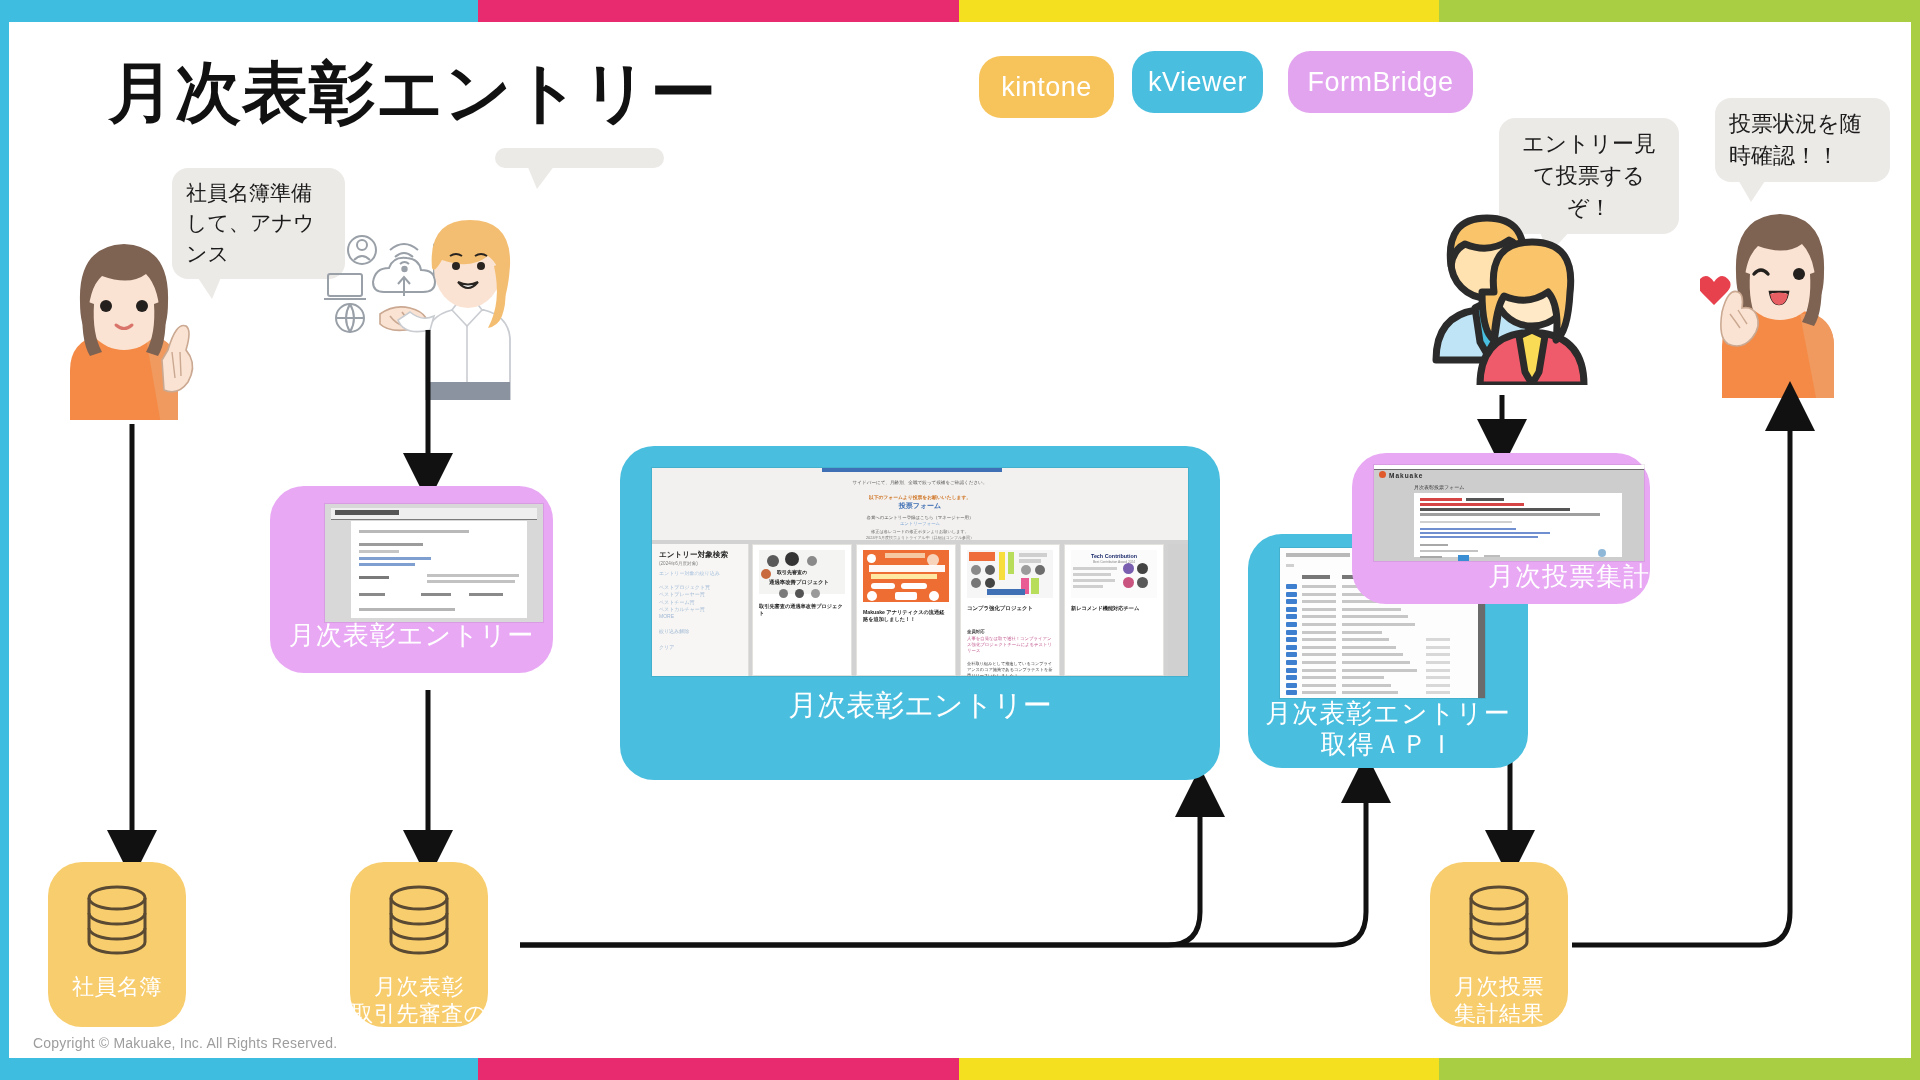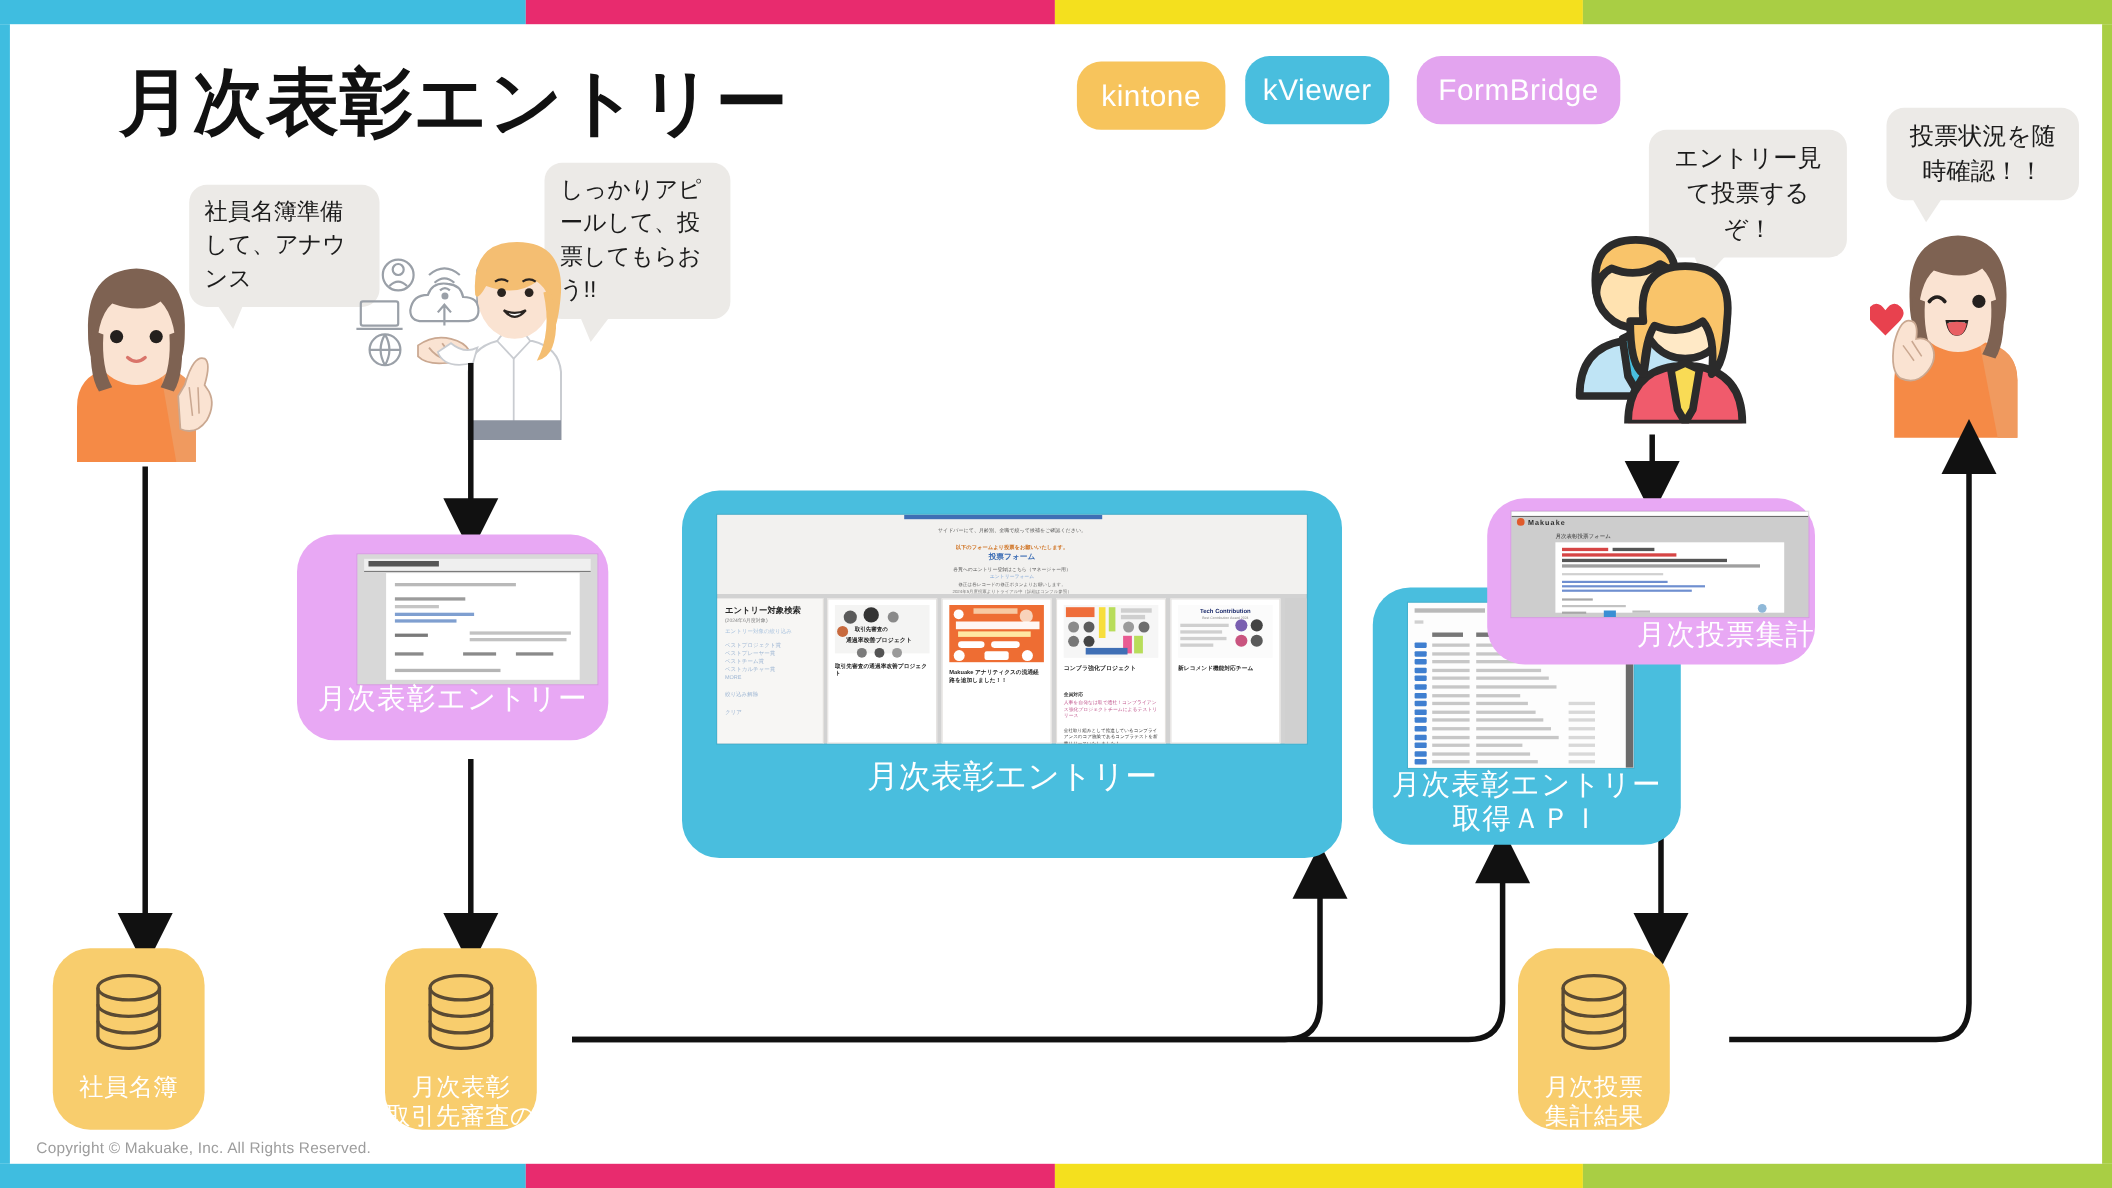--- a/index.html
+++ b/index.html
@@ -52,21 +52,21 @@
 
   #bubble-hr{left:172px;top:168px;width:173px;font-size:21px;}
   #bubble-hr .tail{bottom:-20px;left:24px;border-left:16px solid transparent;border-right:10px solid transparent;border-top:24px solid #eceae7;}
 
   #bubble-promoter{left:495px;top:148px;width:169px;font-size:21px;}
   #bubble-promoter .tail{bottom:-21px;left:32px;border-left:10px solid transparent;border-right:18px solid transparent;border-top:24px solid #eceae7;}
 
   #bubble-voters{left:1499px;top:118px;width:180px;font-size:22px;text-align:center;}
   #bubble-voters .tail{bottom:-20px;left:40px;border-left:10px solid transparent;border-right:22px solid transparent;border-top:24px solid #eceae7;}
 
-  #bubble-checker{left:1715px;top:98px;width:175px;font-size:22px;text-align:center;}
+  #bubble-checker{left:1715px;top:98px;width:175px;font-size:22px;}
   #bubble-checker .tail{bottom:-20px;left:22px;border-left:14px solid transparent;border-right:16px solid transparent;border-top:24px solid #eceae7;}
 
   
   .person{position:absolute;}
 
   
   .card{
     position:absolute;border-radius:34px;
     box-sizing:border-box;
     display:flex;flex-direction:column;align-items:center;
@@ -105,21 +105,21 @@
     position:absolute;width:138px;height:165px;background:#f8cd6d;border-radius:34px;
     display:flex;flex-direction:column;align-items:center;
   }
   .dbnode .dbicon{margin-top:20px;}
   .dbnode .dblabel{
     color:#ffffff;font-size:22px;text-align:center;line-height:1.22;margin-top:4px;
     letter-spacing:.5px;
   }
   #db-roster{left:48px;top:862px;}
   #db-entry{left:350px;top:862px;}
-  #db-result{left:1380px;top:862px;}
+  #db-result{left:1430px;top:862px;}
 
   
   #copyright{
     position:absolute;left:33px;top:1035px;
     font-size:14px;color:#9d9d9d;letter-spacing:.2px;
   }
 
   
   #wires{position:absolute;left:0;top:0;width:1920px;height:1080px;pointer-events:none;}
 </style>
@@ -153,21 +153,20 @@
   </div>
   <div class="pill" id="pill-formbridge">
     <span>FormBridge</span>
   </div>
 
   <div class="bubble" id="bubble-hr">
     <span>社員名簿準備して、アナウンス</span>
     <i class="tail"></i>
   </div>
   <div class="bubble" id="bubble-promoter">
-    <span>しっかりアピールして、投票してもらおう!!</span>
     <i class="tail"></i>
   </div>
   <div class="bubble" id="bubble-voters">
     <span>エントリー見て投票するぞ！</span>
     <i class="tail"></i>
   </div>
   <div class="bubble" id="bubble-checker">
     <span>投票状況を随時確認！！</span>
     <i class="tail"></i>
   </div>

